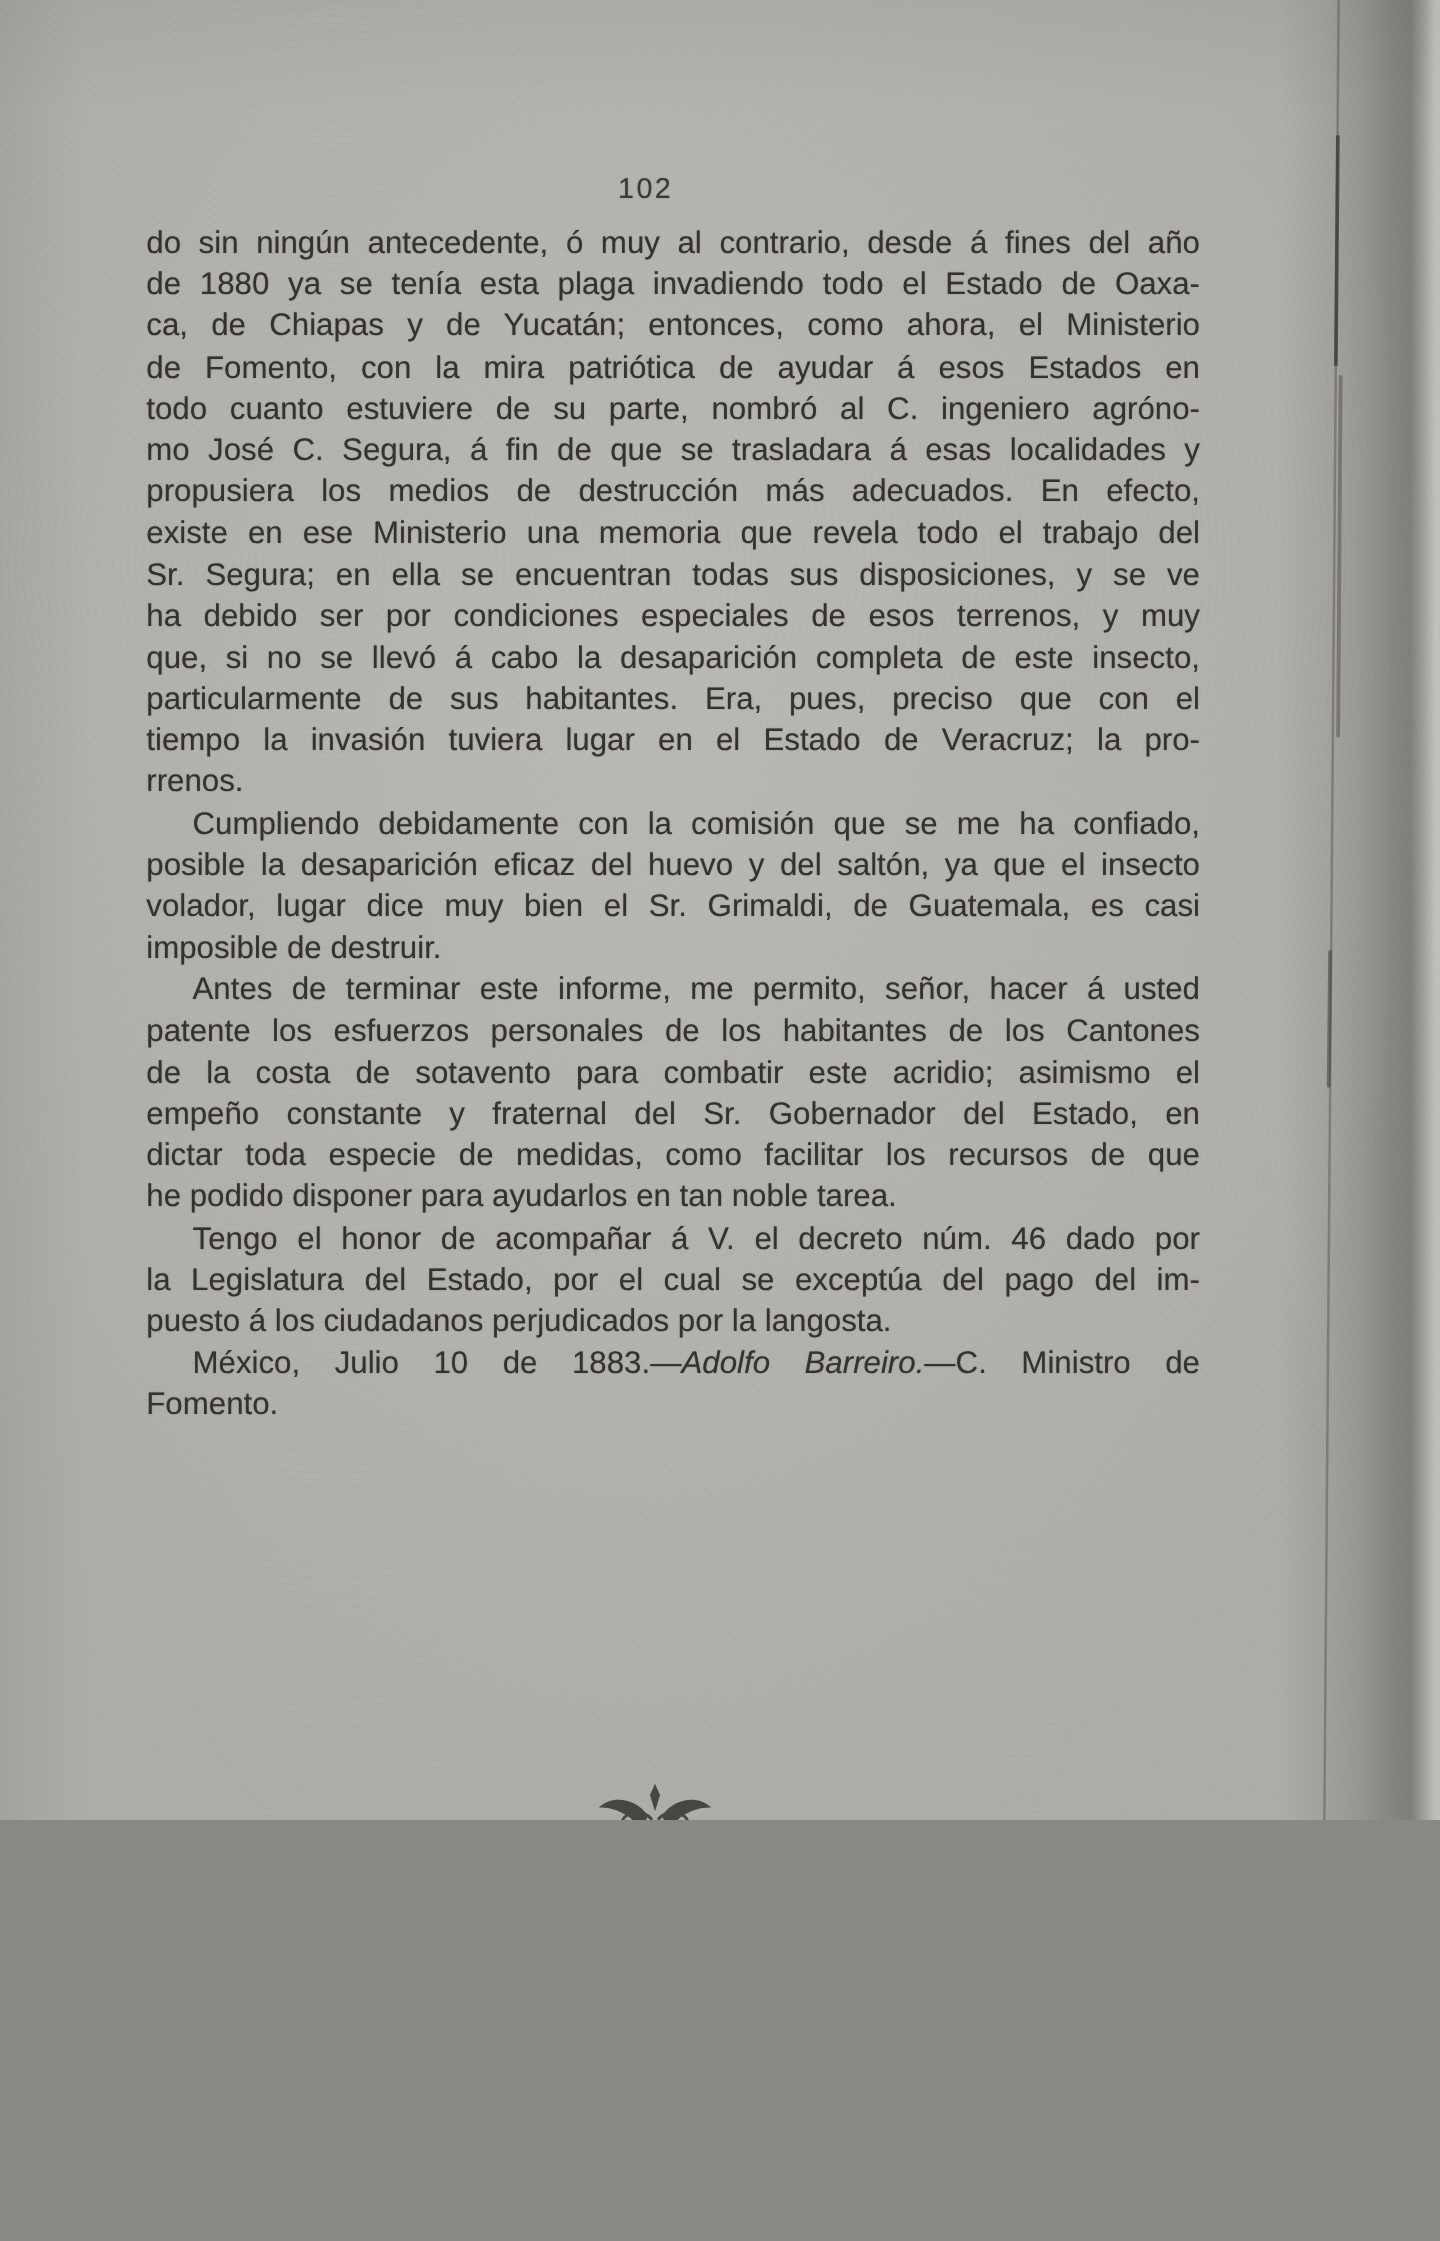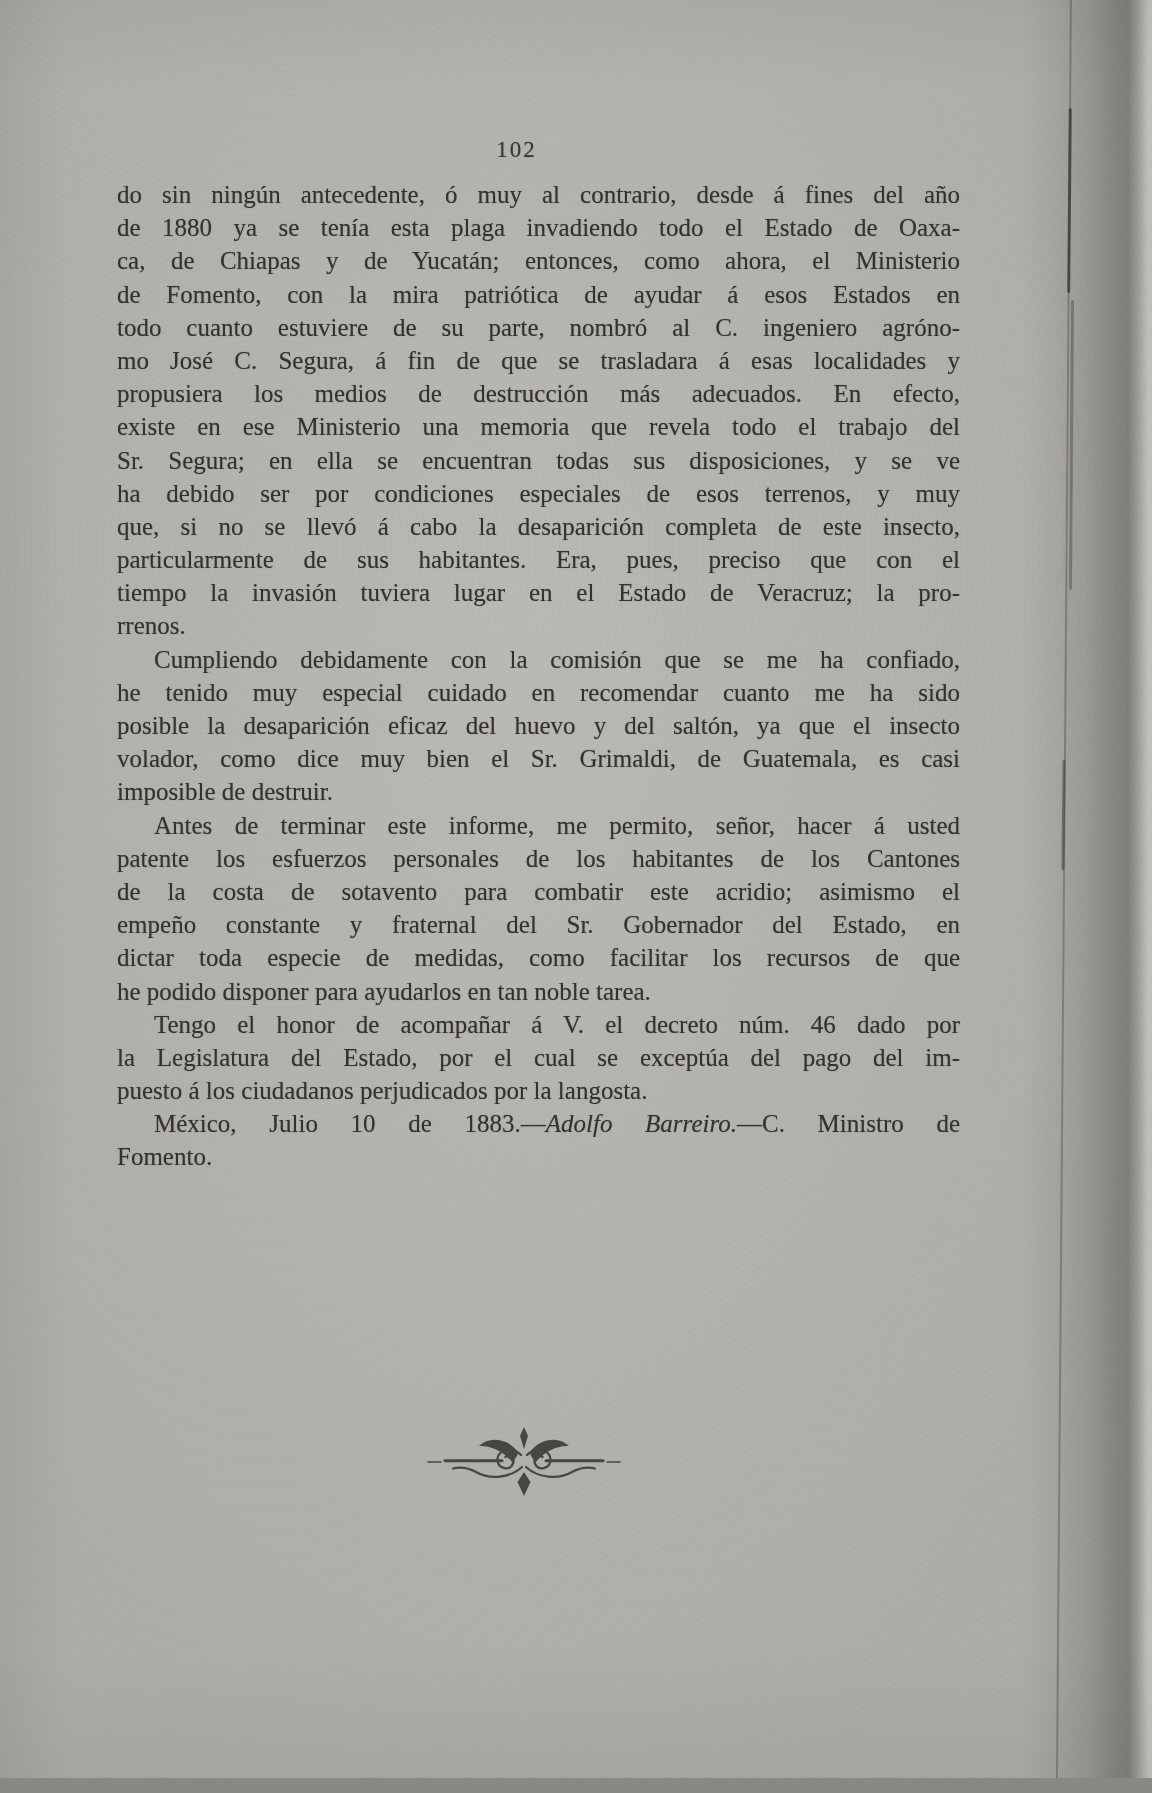--- a/index.html
+++ b/index.html
@@ -1,28 +1,28 @@
 <!DOCTYPE html>
 <html><head>
 <meta charset="utf-8">
 <style>
   html, body { margin: 0; padding: 0; background: #8a8884; }
   .page {
     position: relative;
     width: 1152px;
-    height: 1778px;
+    height: 1456px;
     overflow: hidden;
     background-color: #b6b4af;
     background-image:
       repeating-radial-gradient(circle at 23% 31%, rgba(0,0,0,0.015) 0 1px, rgba(0,0,0,0) 1px 6px),
       repeating-radial-gradient(circle at 71% 64%, rgba(255,255,255,0.02) 0 1px, rgba(0,0,0,0) 1px 5px),
       linear-gradient(to right, rgba(40,38,34,0.07) 0px, rgba(40,38,34,0) 70px),
       linear-gradient(to bottom, rgba(40,38,34,0.05) 0px, rgba(40,38,34,0) 90px, rgba(40,38,34,0) 1650px, rgba(40,38,34,0.06) 1793px),
       radial-gradient(ellipse at 45% 38%, rgba(255,255,255,0.06), rgba(20,20,16,0.05) 75%);
-    font-family: Liberation Serif, serif;
+    font-family: Liberation Sans, sans-serif;
     color: #34322e;
   }
   .page-number {
     position: absolute;
     left: 95px;
     top: 137px;
     width: 843px;
     text-align: center;
     font-size: 23px;
     letter-spacing: 2px;
@@ -110,23 +110,22 @@
         <div class="line">existe en ese Ministerio una memoria que revela todo el trabajo del</div>
         <div class="line">Sr. Segura; en ella se encuentran todas sus disposiciones, y se ve</div>
         <div class="line">ha debido ser por condiciones especiales de esos terrenos, y muy</div>
         <div class="line">que, si no se llevó á cabo la desaparición completa de este insecto,</div>
         <div class="line">particularmente de sus habitantes. Era, pues, preciso que con el</div>
         <div class="line">tiempo la invasión tuviera lugar en el Estado de Veracruz; la pro-</div>
         <div class="line para-end">rrenos.</div>
       </div>
       <div class="para indent">
         <div class="line">Cumpliendo debidamente con la comisión que se me ha confiado,</div>
-        <div class="line">he tenido muy especial cuidado en recomendar cuanto me ha sido</div>
         <div class="line">posible la desaparición eficaz del huevo y del saltón, ya que el insecto</div>
-        <div class="line">volador, como dice muy bien el Sr. Grimaldi, de Guatemala, es casi</div>
+        <div class="line">volador, lugar dice muy bien el Sr. Grimaldi, de Guatemala, es casi</div>
         <div class="line para-end">imposible de destruir.</div>
       </div>
       <div class="para indent">
         <div class="line">Antes de terminar este informe, me permito, señor, hacer á usted</div>
         <div class="line">patente los esfuerzos personales de los habitantes de los Cantones</div>
         <div class="line">de la costa de sotavento para combatir este acridio; asimismo el</div>
         <div class="line">empeño constante y fraternal del Sr. Gobernador del Estado, en</div>
         <div class="line">dictar toda especie de medidas, como facilitar los recursos de que</div>
         <div class="line para-end">he podido disponer para ayudarlos en tan noble tarea.</div>
       </div>

